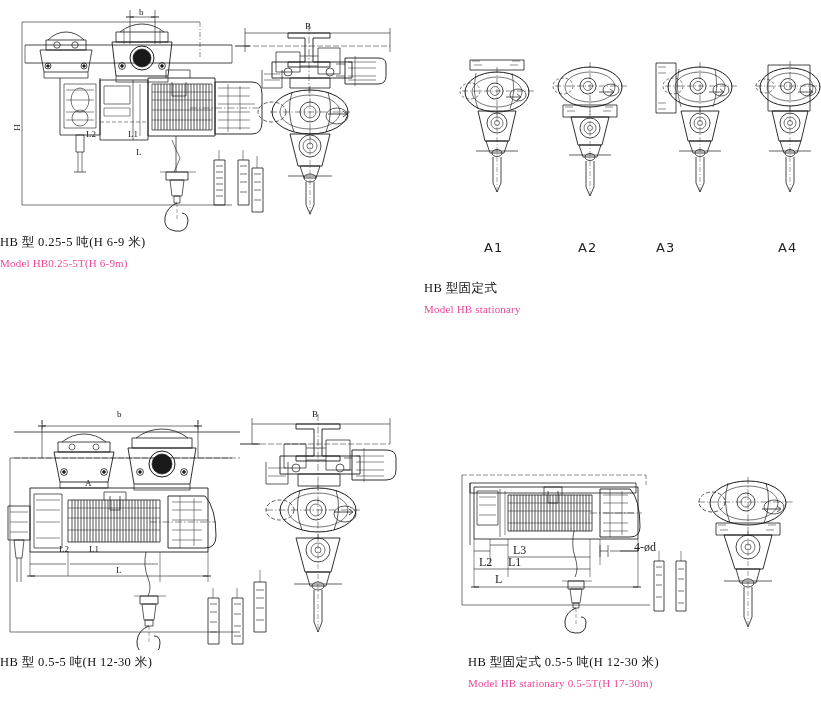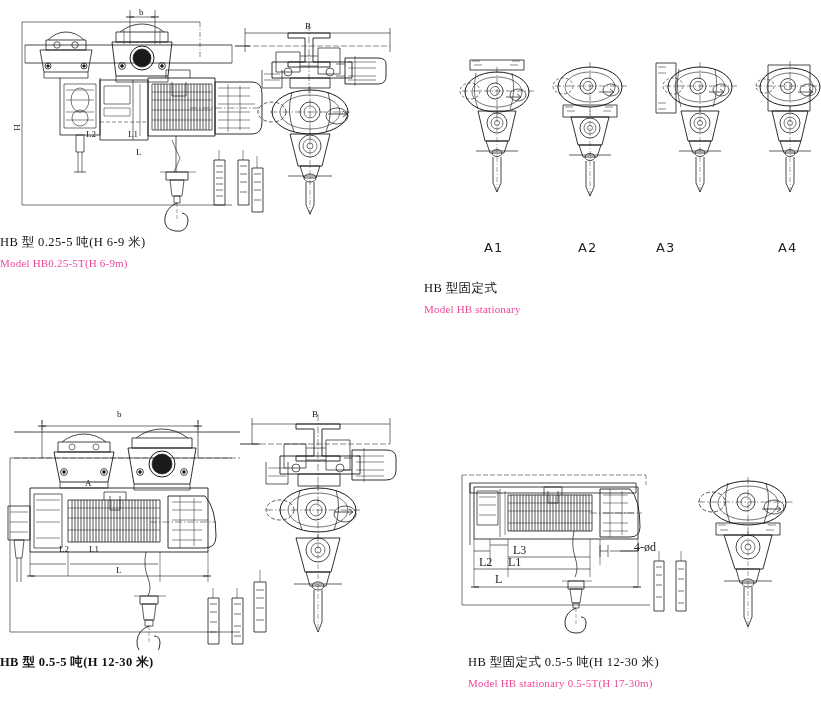--- a/index.html
+++ b/index.html
@@ -656,21 +656,21 @@
       </g>
     </svg>
   </div>
 
   <div class="dim small" style="left:479px; top:556px;">L2</div>
   <div class="dim small" style="left:508px; top:556px;">L1</div>
   <div class="dim small" style="left:513px; top:544px;">L3</div>
   <div class="dim small" style="left:495px; top:573px;">L</div>
   <div class="dim small" style="left:634px; top:541px;">4-ød</div>
 
-  <div class="caption" style="left:0px; top:653px; width:420px;font-weight:bold;">
+  <div class="caption" style="left:0px; top:653px; width:420px;">
     <div class="cn">HB 型 0.5-5 吨(H 12-30 米)</div>
   </div>
 
   <div class="caption" style="left:468px; top:653px; width:371px;font-family:Liberation Serif, serif;">
     <div class="cn">HB 型固定式 0.5-5 吨(H 12-30 米)</div>
     <div class="en">Model HB stationary 0.5-5T(H 17-30m)</div>
   </div>
 
 </div>
 

